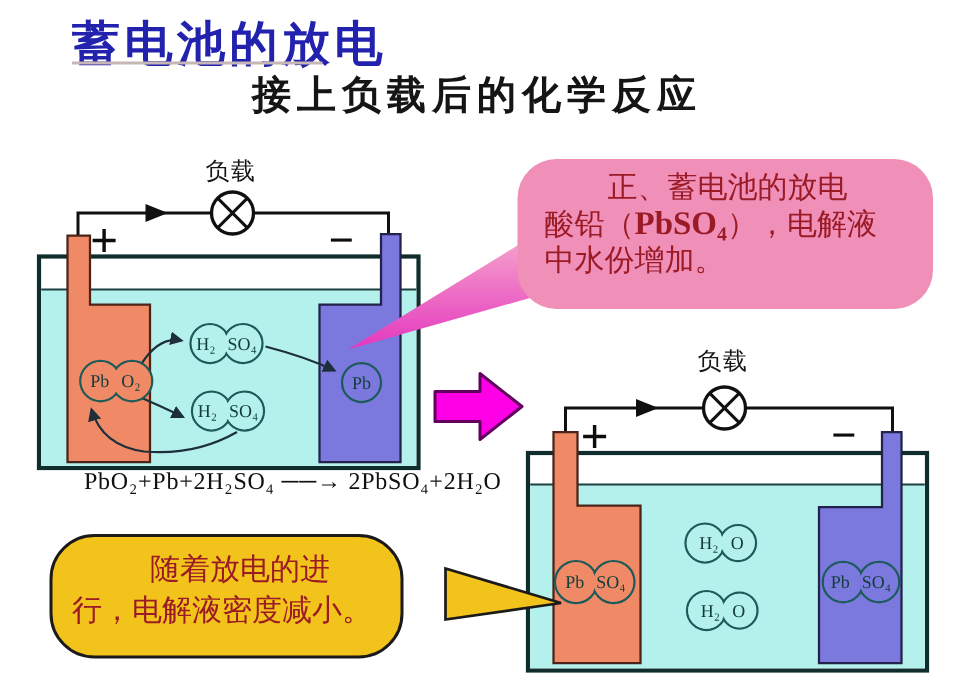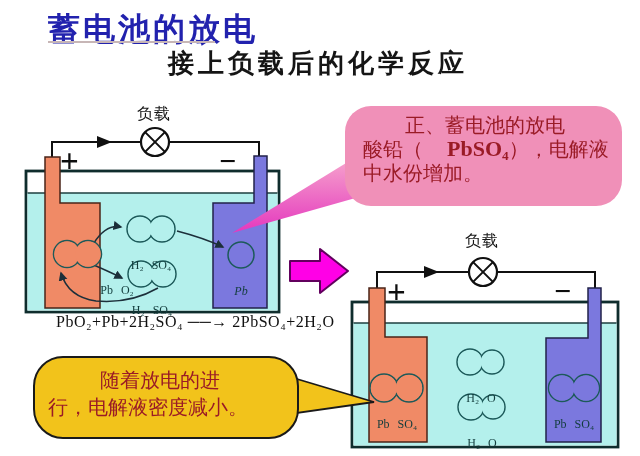--- a/index.html
+++ b/index.html
@@ -9,29 +9,29 @@
   .ov{position:absolute;z-index:2;}
   .title{left:48px;top:8px;font-family:"DejaVu Sans","Liberation Sans",sans-serif;
          font-weight:bold;font-size:32px;letter-spacing:3px;color:#2222AE;}
   .title-underline{left:48px;top:41px;width:167px;height:2px;background:#c7b6b6;}
   .subtitle{left:168px;top:46px;font-size:26px;letter-spacing:4px;color:#151515;font-weight:bold;}
   .load-label{font-size:16px;color:#151515;letter-spacing:1px;}
   .terminal{font-weight:bold;color:#0d0d0d;line-height:1;}
   .plus{font-size:33px;}
   .minus{font-size:30px;}
   .mol-label{width:64px;text-align:center;font-size:12px;color:#123c3c;
-             font-family:"Liberation Serif","DejaVu Serif",serif;line-height:16px;margin-top:36px;}
+             font-family:"Liberation Serif","DejaVu Serif",serif;line-height:16px;}
   .mol-wide{word-spacing:5px;}
   .equation{left:36px;top:313px;font-size:16px;color:#101010;letter-spacing:0.5px;margin-left:20px;}
   .callout{border-radius:26px;}
   .pink-callout{left:345px;top:106px;width:277px;height:100px;background:#F090B8;}
   .pink-callout .txt{padding:7px 10px 0 18px;font-size:20px;line-height:24px;color:#9A1B26;
                      white-space:pre-line;text-indent:2.1em;}
-  .pink-callout .formula{font-size:22px;font-weight:bold;margin-left:24px;}
-  .yellow-callout{left:33px;top:356px;width:266px;height:83px;background:#F2C31B;
+  .pink-callout .formula{font-size:22px;font-weight:bold;}
+  .yellow-callout{left:33px;top:356px;width:236px;height:83px;background:#F2C31B;
                   border:2px solid #1a1a1a;border-radius:30px;box-sizing:border-box;}
   .yellow-callout .txt{padding:9px 6px 0 13px;font-size:20px;line-height:27px;color:#9A1B26;
                        white-space:pre-line;text-indent:2.6em;}
 </style>
 </head>
 <body>
 
 <div id="canvas">
 
   <svg id="artwork" width="640" height="456" viewBox="0 0 640 456">
@@ -129,24 +129,24 @@
     <polygon points="297,379 374,402 297,413" fill="#F2C31B" stroke="#1a1a1a" stroke-width="1.8"></polygon>
   </svg>
 
   <div class="ov title">蓄电池的放电</div>
   <div class="ov title-underline"></div>
   <div class="ov subtitle">接上负载后的化学反应</div>
 
   <div class="ov load-label" style="left:137px;top:104px;">负载</div>
   <div class="ov terminal plus" style="left:60px;top:145px;">+</div>
   <div class="ov terminal minus" style="left:219px;top:146px;">−</div>
-  <div class="ov mol-label mol-wide" style="left:45px;top:246px;padding-left:40px;">Pb O₂</div>
+  <div class="ov mol-label mol-wide" style="left:45px;top:246px;">Pb O₂</div>
   <div class="ov mol-label mol-wide" style="left:119px;top:221px;">H₂ SO₄</div>
   <div class="ov mol-label mol-wide" style="left:120px;top:266px;">H₂ SO₄</div>
-  <div class="ov mol-label" style="left:209px;top:247px;font-style:italic;">Pb</div>
+  <div class="ov mol-label" style="left:209px;top:247px;">Pb</div>
   <div class="ov equation">PbO₂+Pb+2H₂SO₄ ──→ 2PbSO₄+2H₂O</div>
 
   <div class="ov load-label" style="left:465px;top:231px;">负载</div>
   <div class="ov terminal plus" style="left:387px;top:276px;">+</div>
   <div class="ov terminal minus" style="left:554px;top:276px;">−</div>
   <div class="ov mol-label mol-wide" style="left:365px;top:380px;">Pb SO₄</div>
   <div class="ov mol-label mol-wide" style="left:449px;top:354px;">H₂ O</div>
   <div class="ov mol-label mol-wide" style="left:450px;top:399px;">H₂ O</div>
   <div class="ov mol-label mol-wide" style="left:542px;top:380px;">Pb SO₄</div>
 

